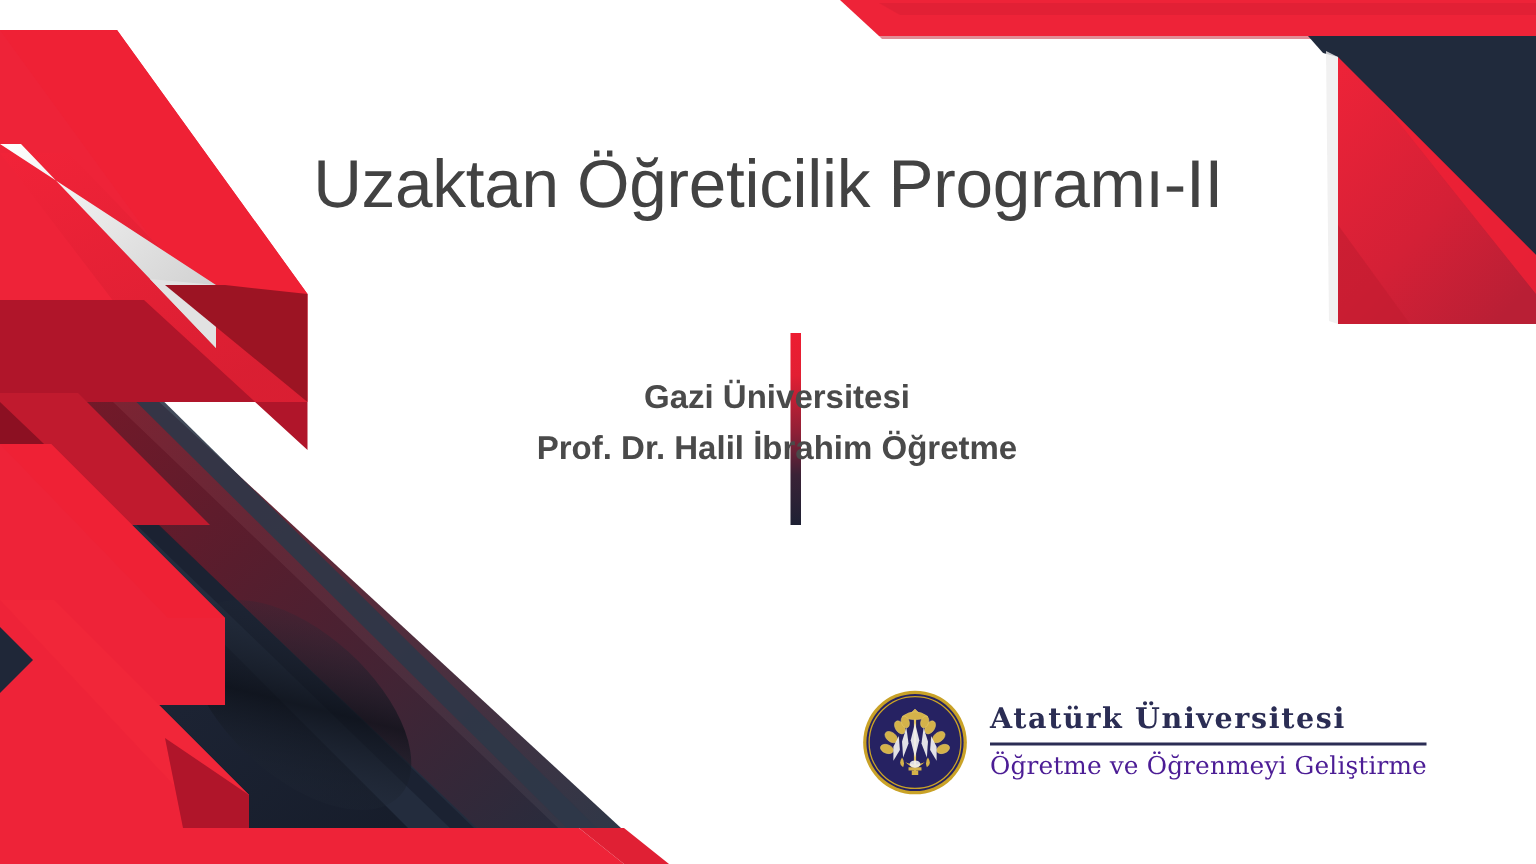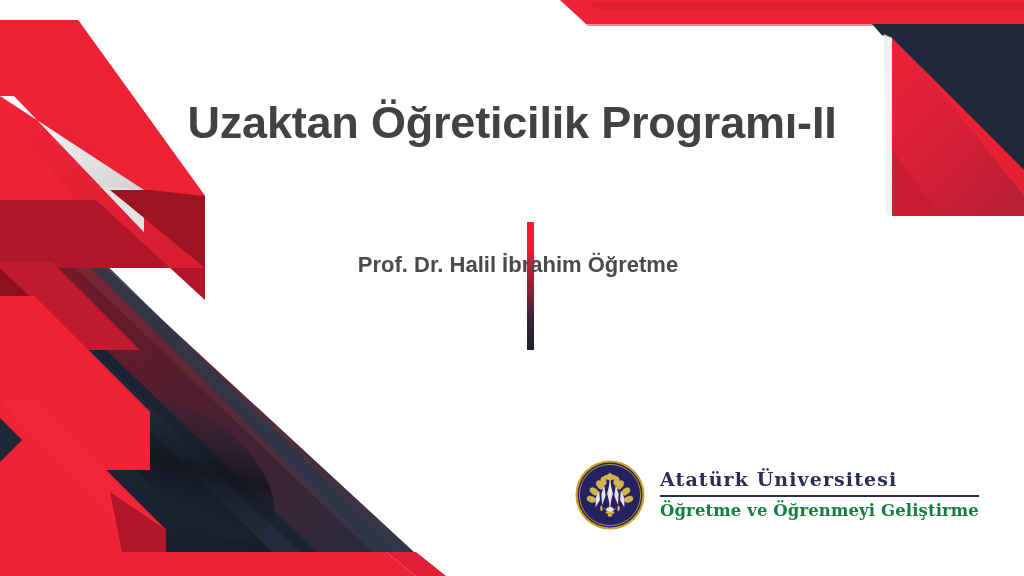--- a/index.html
+++ b/index.html
@@ -31,21 +31,21 @@
   .title-block {
     position: absolute;
     left: 0;
     top: 98px;
     width: 1024px;
     text-align: center;
   }
   .slide-title {
     font-family: "Liberation Sans", sans-serif;
     font-size: 45px;
-    font-weight: bold;
+    font-weight: normal;
     color: #424242;
     letter-spacing: -0.2px;
     line-height: 1.1;
     margin: 0;
     white-space: nowrap;
   }
 
   
   .subtitle-row {
     position: absolute;
@@ -111,22 +111,22 @@
   }
   .logo-rule {
     height: 2px;
     background: #2b2d54;
     margin: 4px 0 4px 0;
     width: 100%;
   }
   .logo-sub {
     font-family: "DejaVu Serif", serif;
     font-size: 16.5px;
-    font-weight: bold;
-    color: #15803d;
+    font-weight: normal;
+    color: #4c1d95;
     letter-spacing: 0.1px;
     line-height: 1.25;
     white-space: nowrap;
   }
 </style>
 </head>
 <body>
 
 <div id="slide">
 
@@ -234,20 +234,21 @@
   </svg>
 
   <div class="title-block">
     <h1 class="slide-title">Uzaktan Öğreticilik Programı-II</h1>
   </div>
 
   <div class="divider-bar"></div>
 
   <div class="subtitle-row">
     <div class="sub-col right">
+      <div class="sub-line">Gazi Üniversitesi</div>
       <div class="sub-line">Prof. Dr. Halil İbrahim Öğretme</div>
     </div>
   </div>
 
   <div class="logo-lockup">
 
     <svg class="logo-emblem" viewBox="0 0 100 100" xmlns="http://www.w3.org/2000/svg">
       <circle cx="50" cy="50" r="48" fill="#c9a227"></circle>
       <circle cx="50" cy="50" r="45" fill="#262262"></circle>
       <circle cx="50" cy="50" r="42.5" fill="none" stroke="#c9a227" stroke-width="1.2"></circle>

